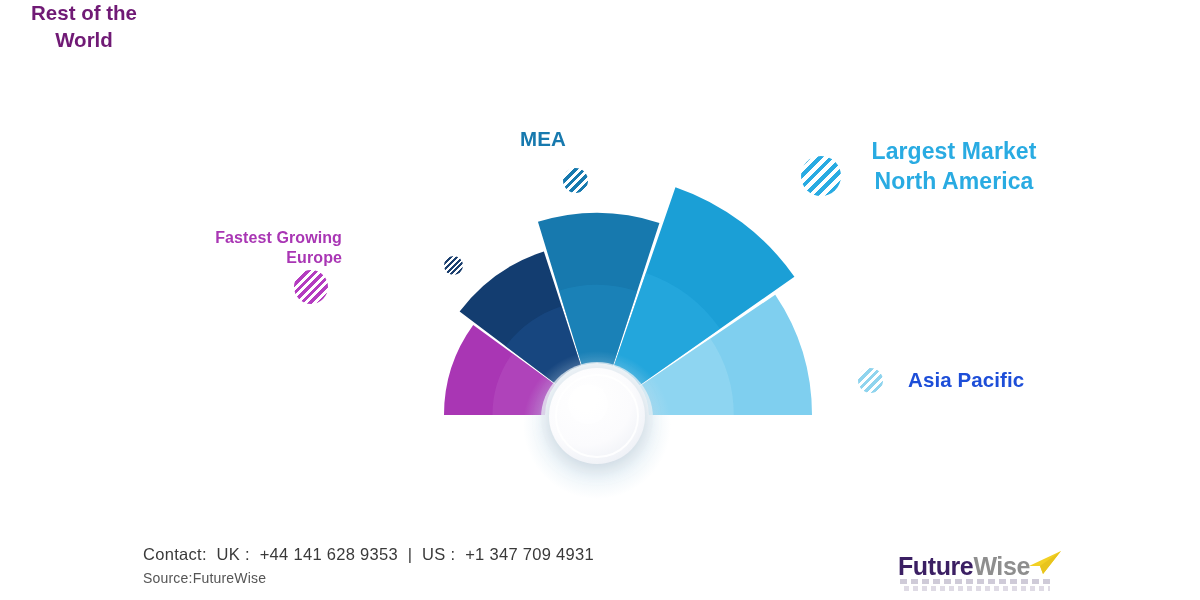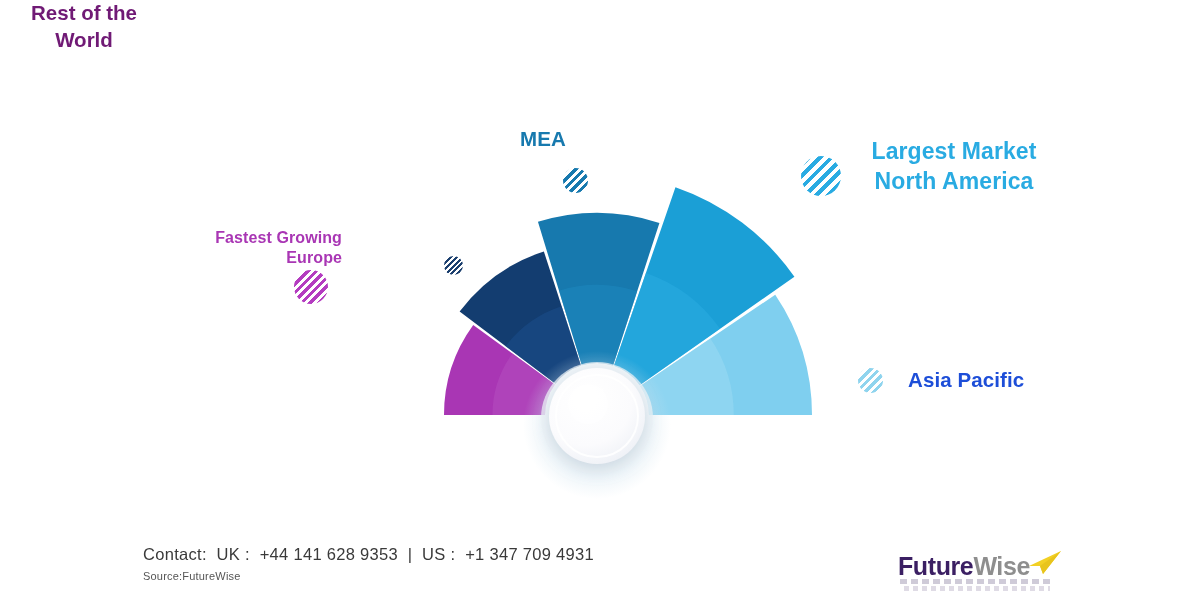--- a/index.html
+++ b/index.html
@@ -144,21 +144,21 @@
     top: 545px;
     font-size: 16.5px;
     color: #3A3A3A;
     letter-spacing: 0.3px;
     white-space: pre;
   }
   .footer-source {
     position: absolute;
     left: 143px;
     top: 570px;
-    font-size: 11px;
+    font-size: 14px;
     color: #555555;
     letter-spacing: 0.2px;
   }
 
   
   .logo {
     position: absolute;
     left: 898px;
     top: 543px;
     width: 170px;

